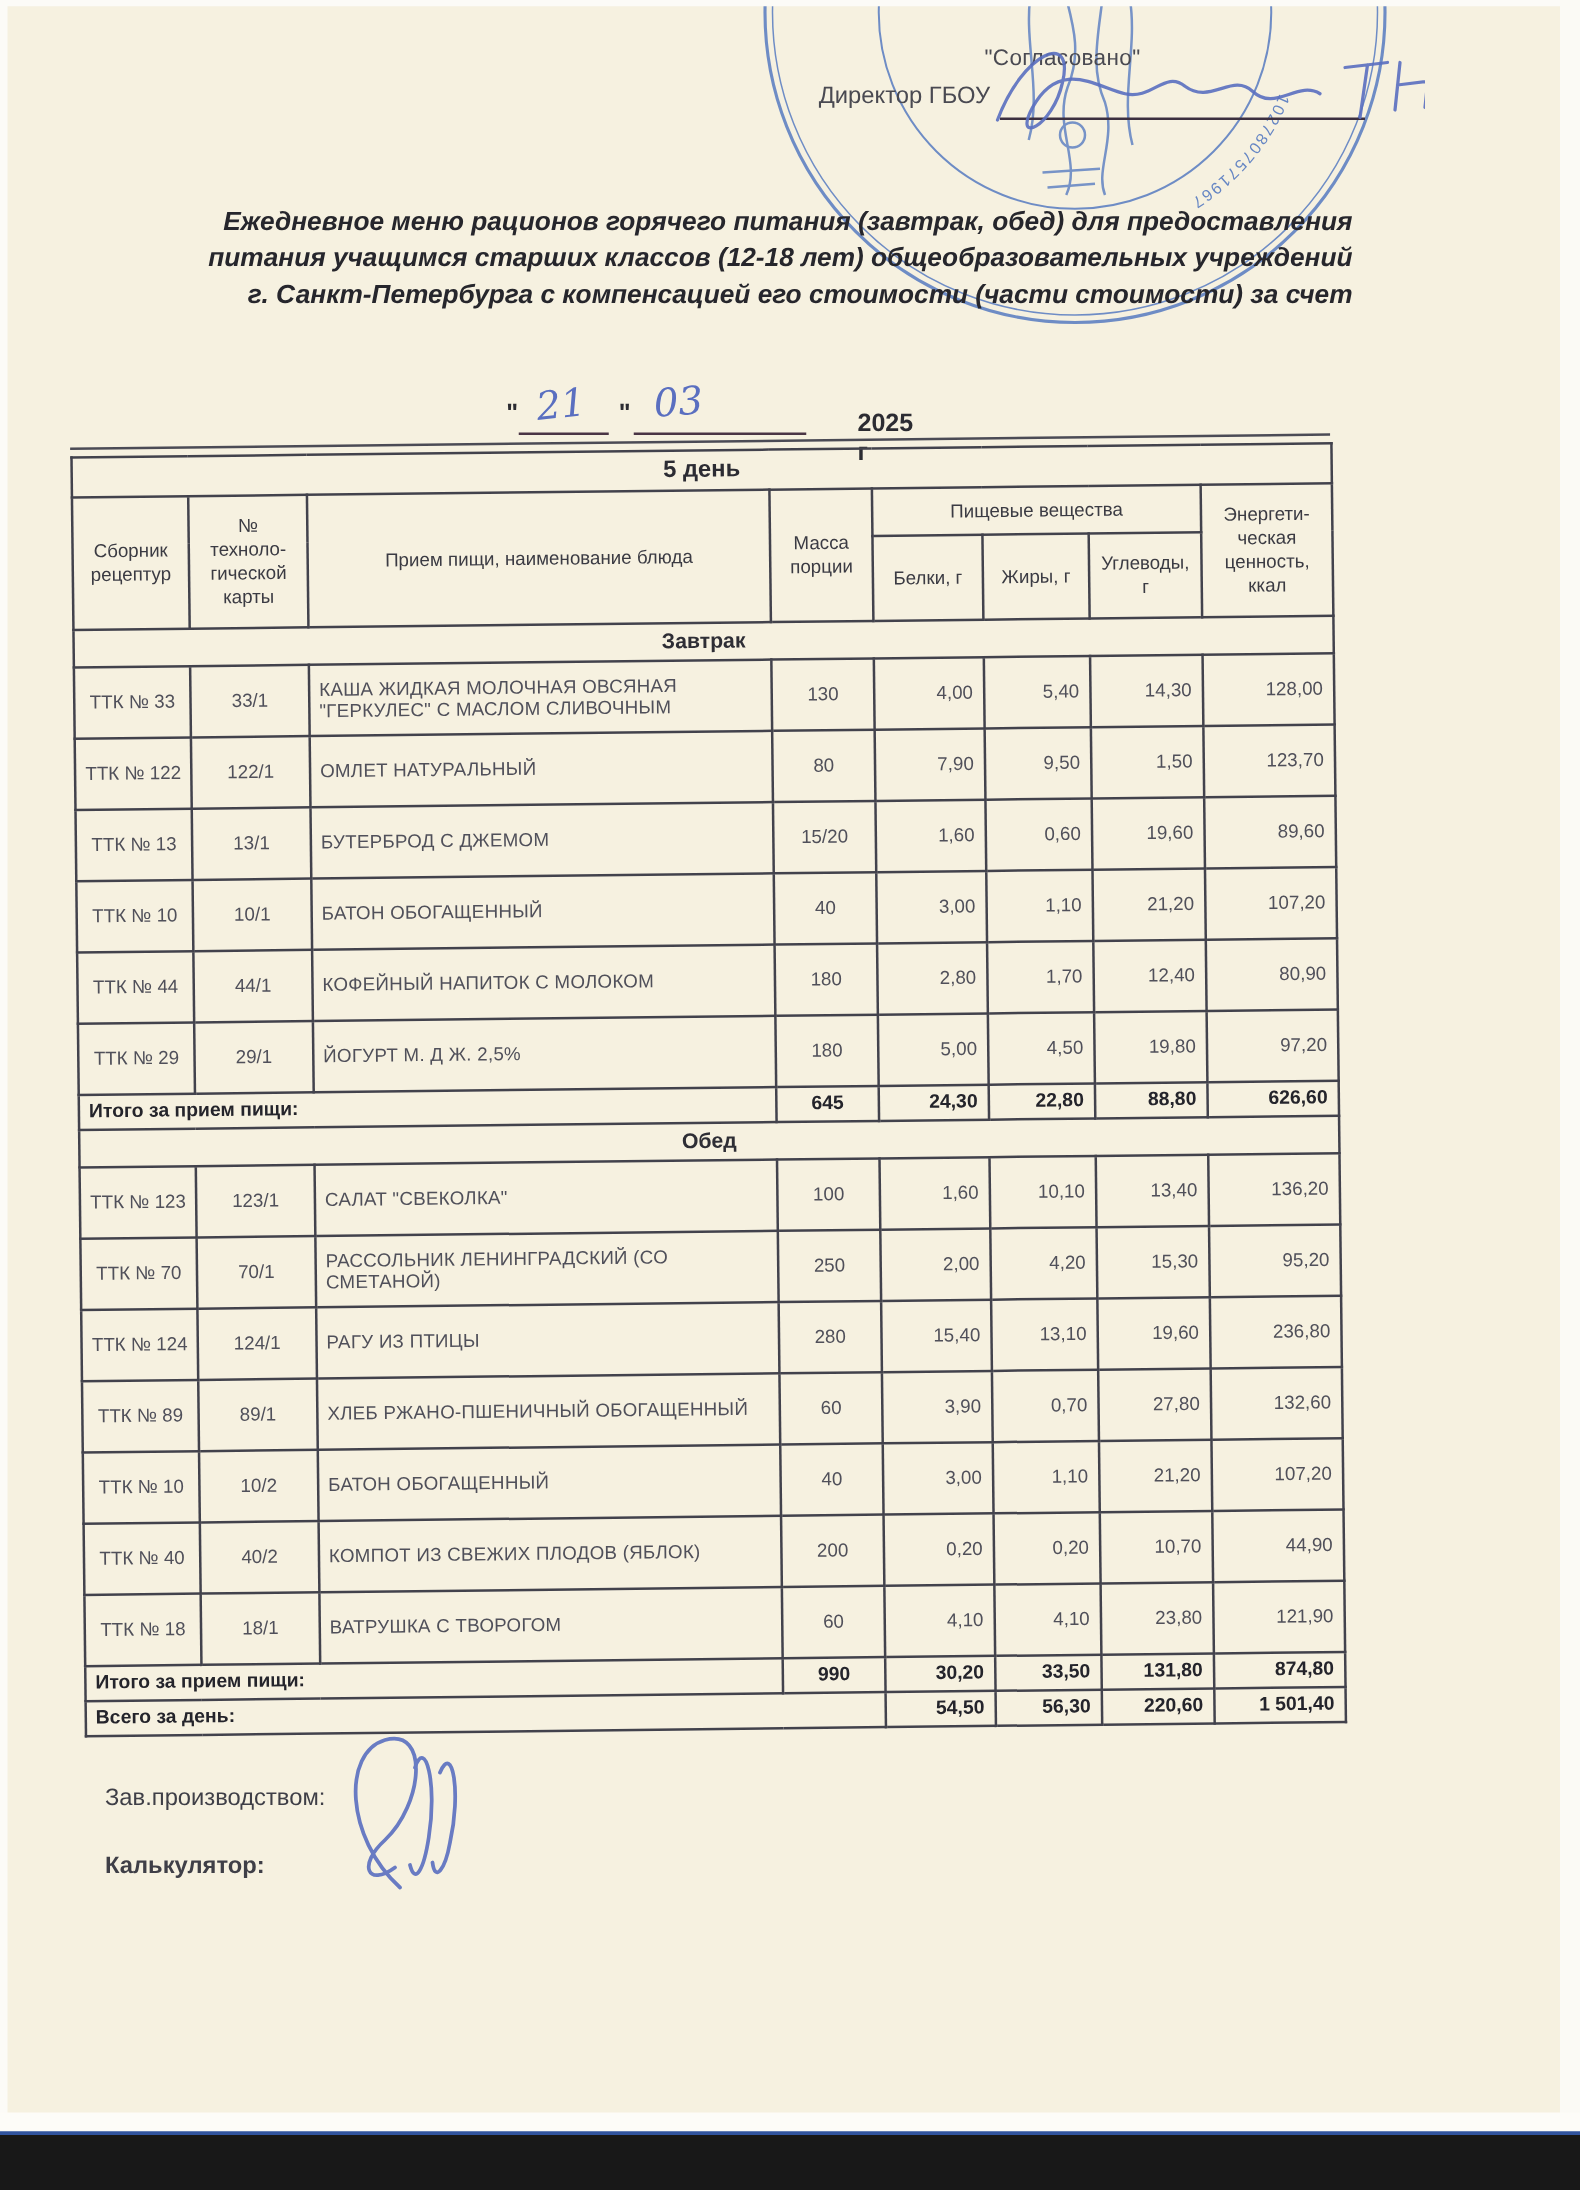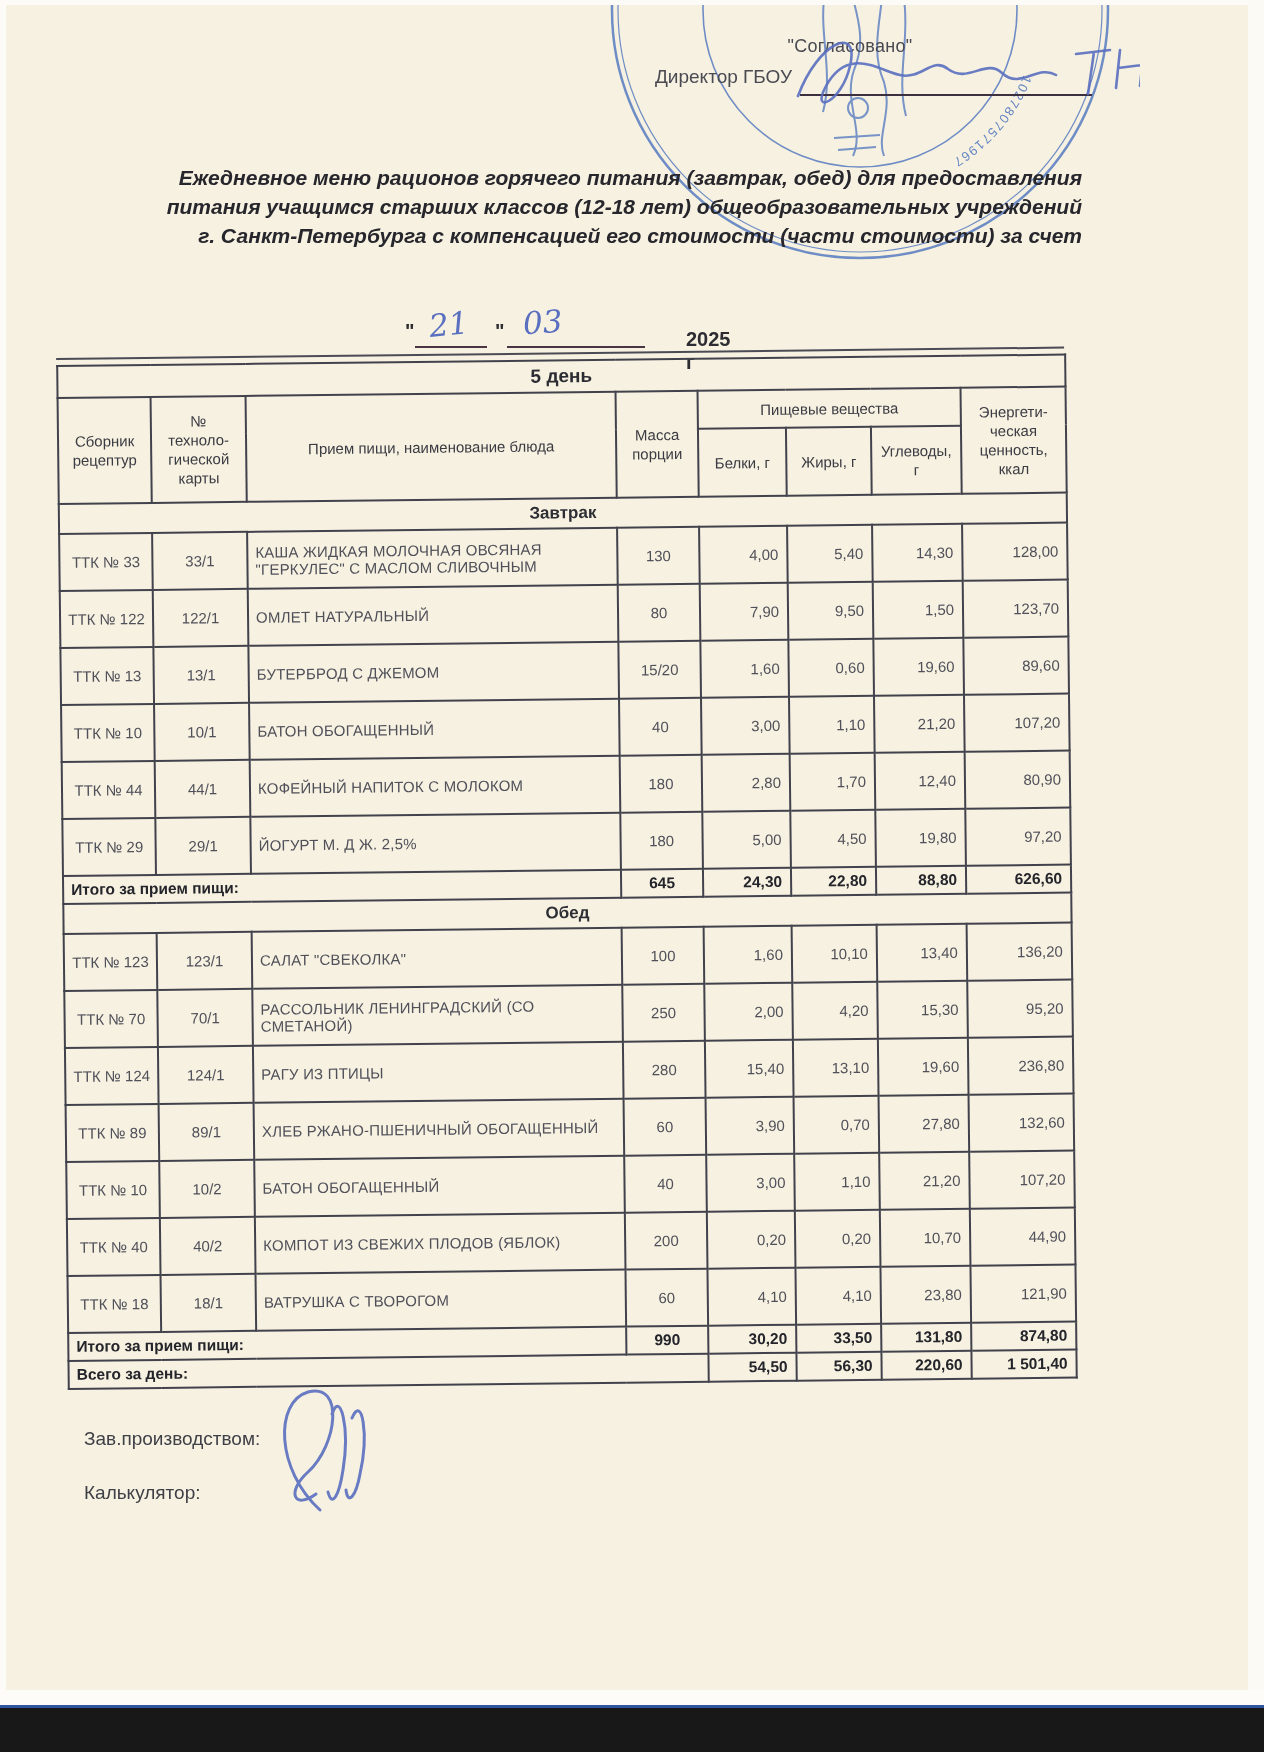--- a/index.html
+++ b/index.html
@@ -58,21 +58,21 @@
   .c-recipe,.c-card{text-align:center;}
   .c-dish{text-align:left;padding-left:7px !important;letter-spacing:.2px;}
   .c-mass{text-align:center;}
   .c-num{text-align:right;padding-right:8px !important;}
   .total-row td,.grand-row td{height:26px;font-weight:bold;font-size:15.5px;color:#24242b;}
   .t-label{text-align:left;padding-left:7px !important;}
   .line-above{position:absolute;left:0;right:0;top:-7px;border-top:2px solid #4b4b55;}
 
   
   .f-label1{position:absolute;left:84px;top:1428px;font-size:19px;color:#3f3f47;text-align:right;}
-  .f-label2{position:absolute;left:84px;top:1482px;font-size:19px;color:#3f3f47;}
+  .f-label2{position:absolute;left:84px;top:1482px;font-size:19px;color:#3f3f47;font-weight:bold;}
   .zav-sig{position:absolute;left:248px;top:1372px;}
 </style>
 </head>
 <body>
 
 <div class="page">
 
   <svg class="stamp" width="544" height="336" viewBox="0 0 544 336">
     <defs>
       <path id="ringA" d="M272,80 m-202,0 a202,202 0 1,1 404,0 a202,202 0 1,1 -404,0"></path>

